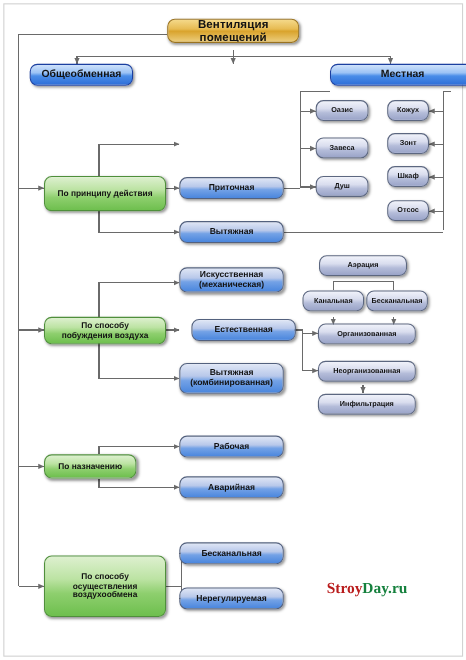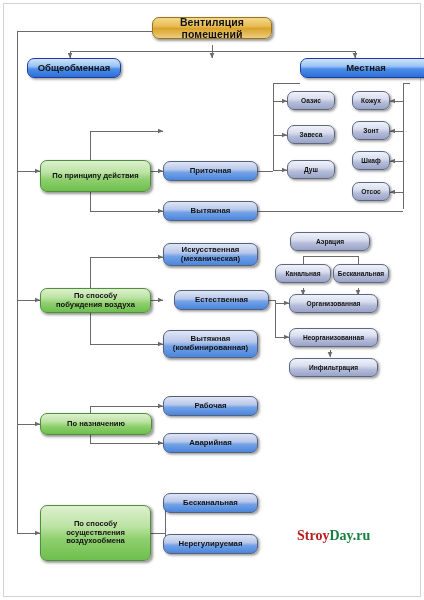--- a/index.html
+++ b/index.html
@@ -235,21 +235,21 @@
   <div class="node n-lav" style="left:289px;top:294px;width:89px;height:19px;">
     <span>Организованная</span>
   </div>
   <div class="node n-lav" style="left:289px;top:328px;width:89px;height:19px;">
     <span>Неорганизованная</span>
   </div>
   <div class="node n-lav" style="left:289px;top:358px;width:89px;height:19px;">
     <span>Инфильтрация</span>
   </div>
 
-  <div class="node n-green" style="left:40px;top:413px;width:112px;height:22px;">
+  <div class="node n-green" style="left:40px;top:413px;width:84px;height:22px;">
     <span>По назначению</span>
   </div>
   <div class="node n-blue2" style="left:163px;top:396px;width:95px;height:20px;">
     <span>Рабочая</span>
   </div>
   <div class="node n-blue2" style="left:163px;top:433px;width:95px;height:20px;">
     <span>Аварийная</span>
   </div>
 
   <div class="node n-green" style="left:40px;top:505px;width:111px;height:56px;white-space:pre-line;">

